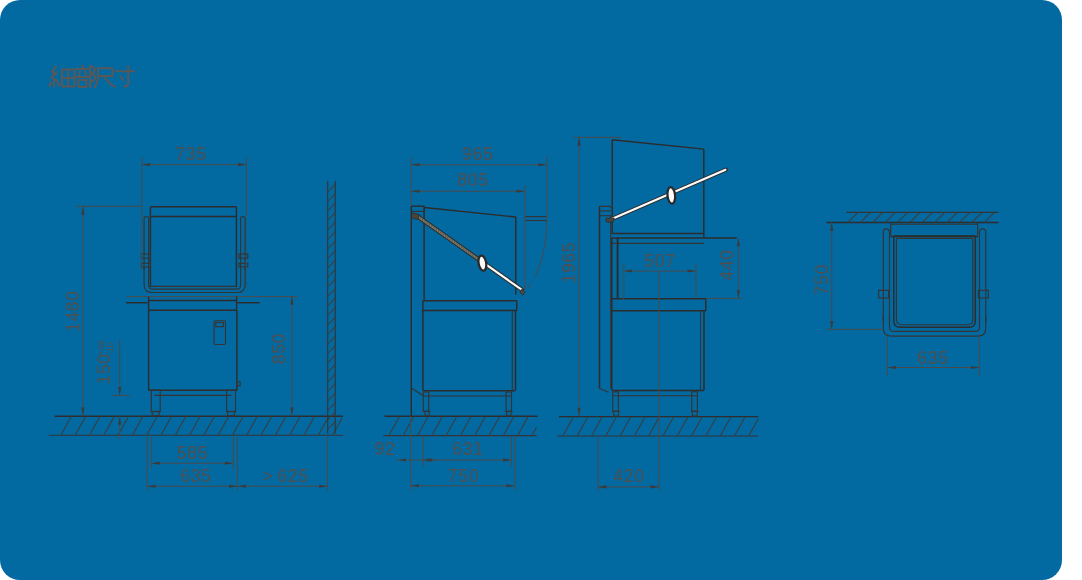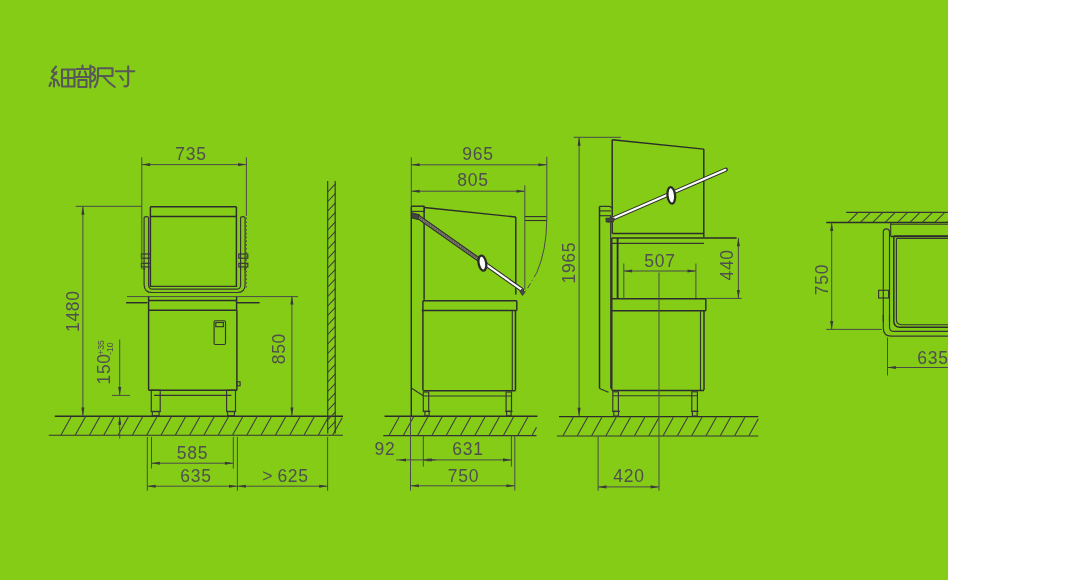--- a/index.html
+++ b/index.html
@@ -1,16 +1,16 @@
 <!DOCTYPE html>
 <html><head>
 <meta charset="utf-8">
 <style>
 html,body{margin:0;padding:0;background:#ffffff;}
-.page{position:relative;width:948px;height:580px;background:#84cc16;overflow:hidden;font-family:"Liberation Sans",sans-serif;}
+.page{position:relative;width:1062px;height:580px;background:#0369a1;overflow:hidden;font-family:"Liberation Sans",sans-serif;border-radius:20px;}
 svg{position:absolute;left:0;top:0;filter:blur(0.4px);}
 .o{stroke:#2c2c2c;stroke-width:1.45;fill:none;}
 .o2{stroke:#343434;stroke-width:1.15;fill:none;}
 .ob{stroke:#2a2a2a;stroke-width:1.8;fill:none;}
 .d{stroke:#4a4a4a;stroke-width:1;fill:none;}
 .h{stroke:#3c3c3c;stroke-width:1.05;fill:none;}
 .t{fill:#4f4f4f;font-size:17.5px;letter-spacing:0.7px;font-family:"Liberation Sans",sans-serif;}
 .ts{fill:#4f4f4f;font-size:8.8px;font-family:"Liberation Sans",sans-serif;}
 .g{stroke:#585858;stroke-width:2.1;fill:none;stroke-linecap:round;stroke-linejoin:round;}
 </style>

